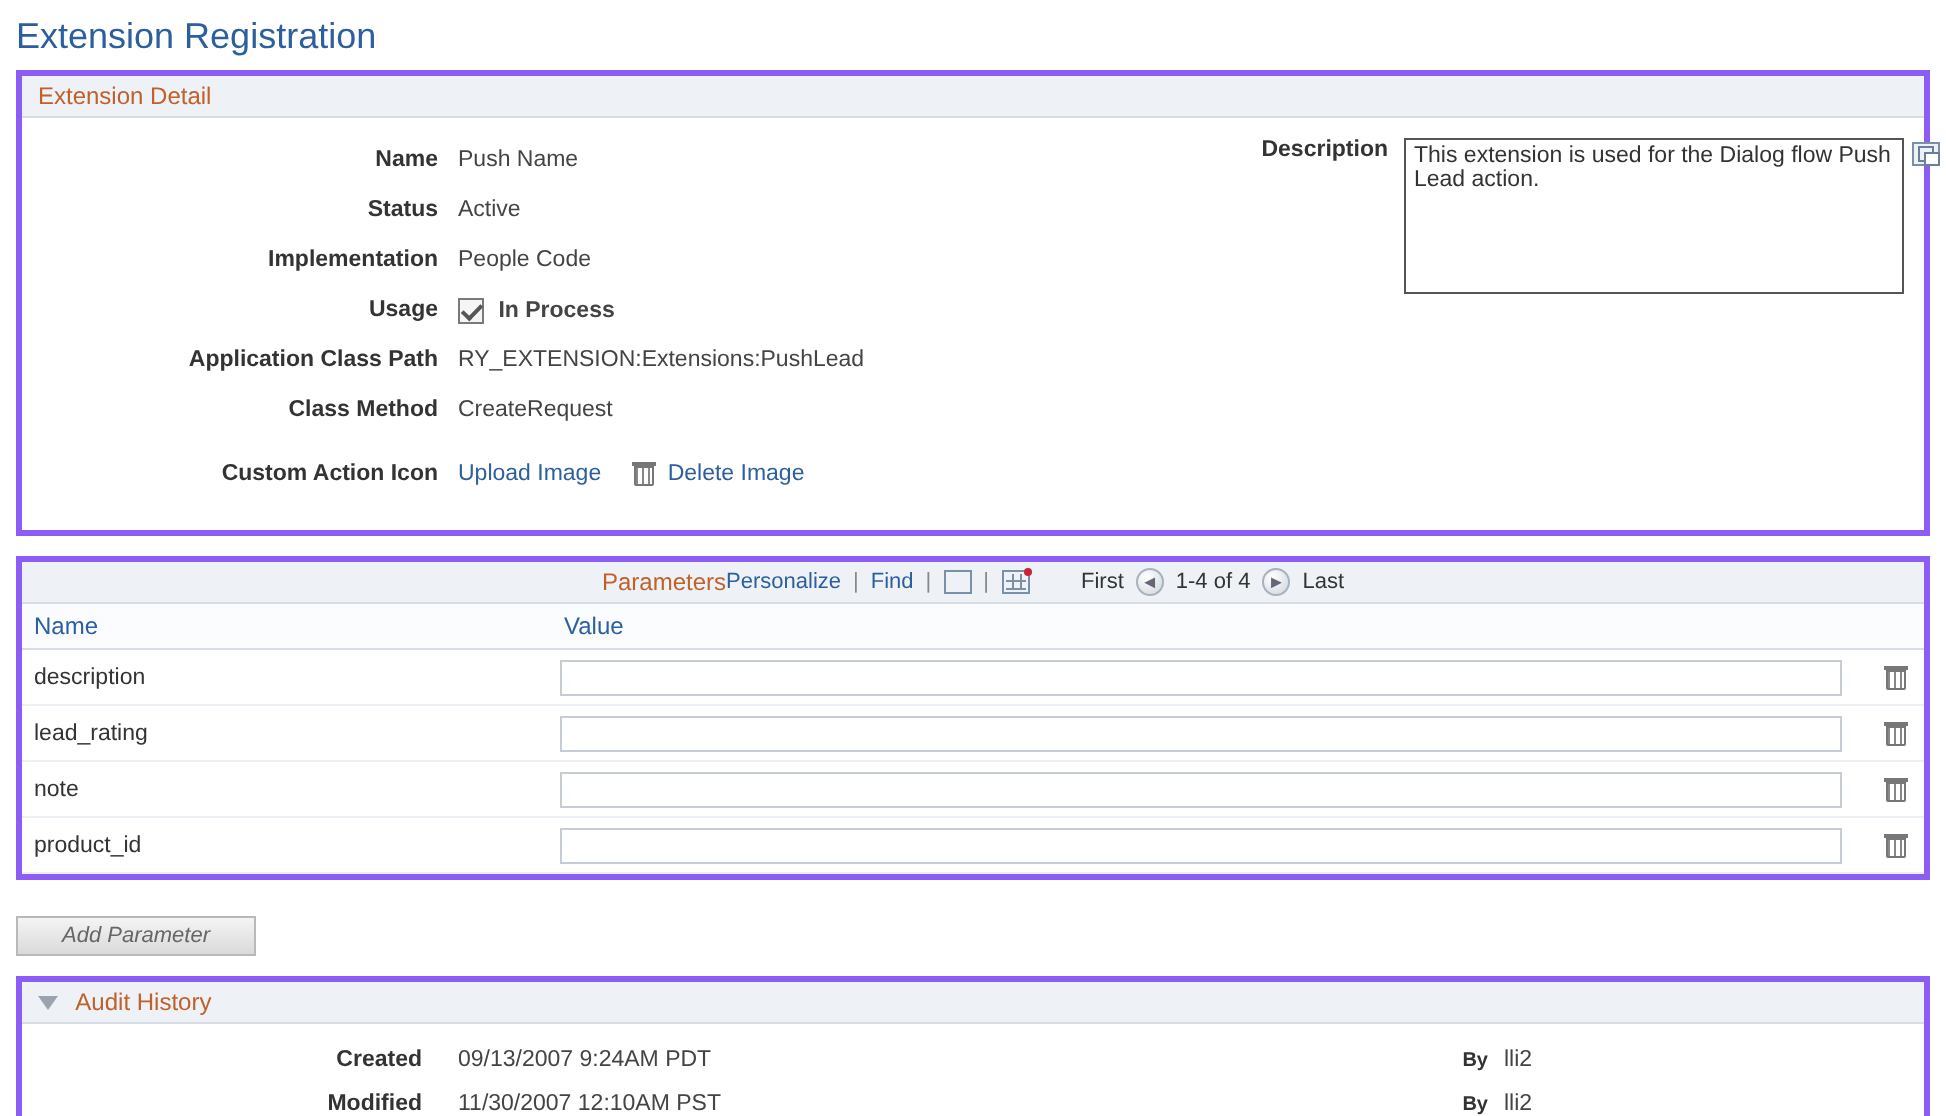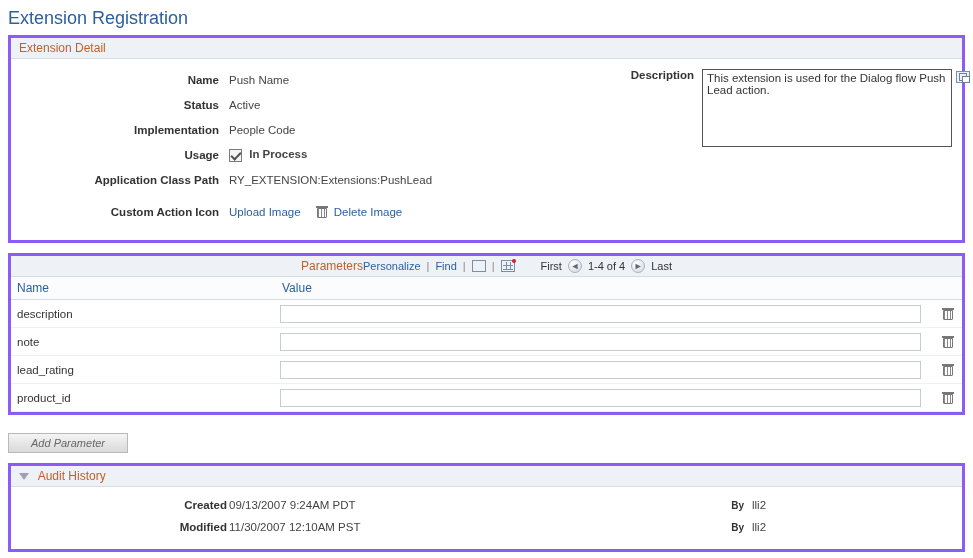--- a/index.html
+++ b/index.html
@@ -240,21 +240,21 @@
   .collapse-tri {
     display:inline-block;width:0;height:0;
     border-left:5px solid transparent;
     border-right:5px solid transparent;
     border-top:7px solid #9aa4b0;
     margin-right:6px;
     vertical-align: middle;
   }
   .audit-body { padding: 8px 10px 10px 10px; }
   .audit-row { display:flex; align-items:center; min-height:20px; margin-bottom:2px;}
-  .audit-label { width:208px; text-align:right; font-weight:bold; padding-right:2px; font-size:11.5px;}
+  .audit-label { width:208px; text-align:right; font-weight:bold; padding-right:18px; font-size:11.5px;}
   .audit-val { flex:1; font-size:11.5px; color:#444;}
   .audit-by-label { width:38px; text-align:right; font-weight:bold; padding-right:8px; font-size:10px;}
   .audit-by-val { width:200px; font-size:11.5px; color:#444;}
 </style>
 </head>
 <body>
 
 
 
 <h1 class="page-title">Extension Registration</h1>
@@ -280,20 +280,24 @@
         <div class="detail-row">
           <div class="detail-label">Usage</div>
           <div class="detail-value">
             <span class="usage-checkbox"></span>
             <span style="font-weight:bold;">In Process</span>
           </div>
         </div>
         <div class="detail-row">
           <div class="detail-label">Application Class Path</div>
           <div class="detail-value">RY_EXTENSION:Extensions:PushLead</div>
+        </div>
+        <div class="detail-row">
+          <div class="detail-label">Class Method</div>
+          <div class="detail-value">CreateRequest</div>
         </div>
         <div class="detail-row" style="margin-top:10px;">
           <div class="detail-label">Custom Action Icon</div>
           <div class="detail-value icon-row">
             <a>Upload Image</a>
             <span style="cursor:pointer;">
               <span class="trash-icon"></span>
               <a>Delete Image</a>
             </span>
           </div>
@@ -337,26 +341,26 @@
     <div class="col-value"><a>Value</a></div>
     <div class="col-del"></div>
   </div>
   <div id="param-rows">
       <div class="param-row">
         <div class="pname">description</div>
         <div class="pvalue"><input type="text" value="" style=""></div>
         <div class="pdel"><span class="trash-icon"></span></div>
       </div>
       <div class="param-row">
-        <div class="pname">note</div>
+        <div class="pname">lead_rating</div>
         <div class="pvalue"><input type="text" value="" style=""></div>
         <div class="pdel"><span class="trash-icon"></span></div>
       </div>
       <div class="param-row">
-        <div class="pname">lead_rating</div>
+        <div class="pname">note</div>
         <div class="pvalue"><input type="text" value="" style=""></div>
         <div class="pdel"><span class="trash-icon"></span></div>
       </div>
       <div class="param-row">
         <div class="pname">product_id</div>
         <div class="pvalue"><input type="text" value="" style=""></div>
         <div class="pdel"><span class="trash-icon"></span></div>
       </div>
     </div>
 </div>

